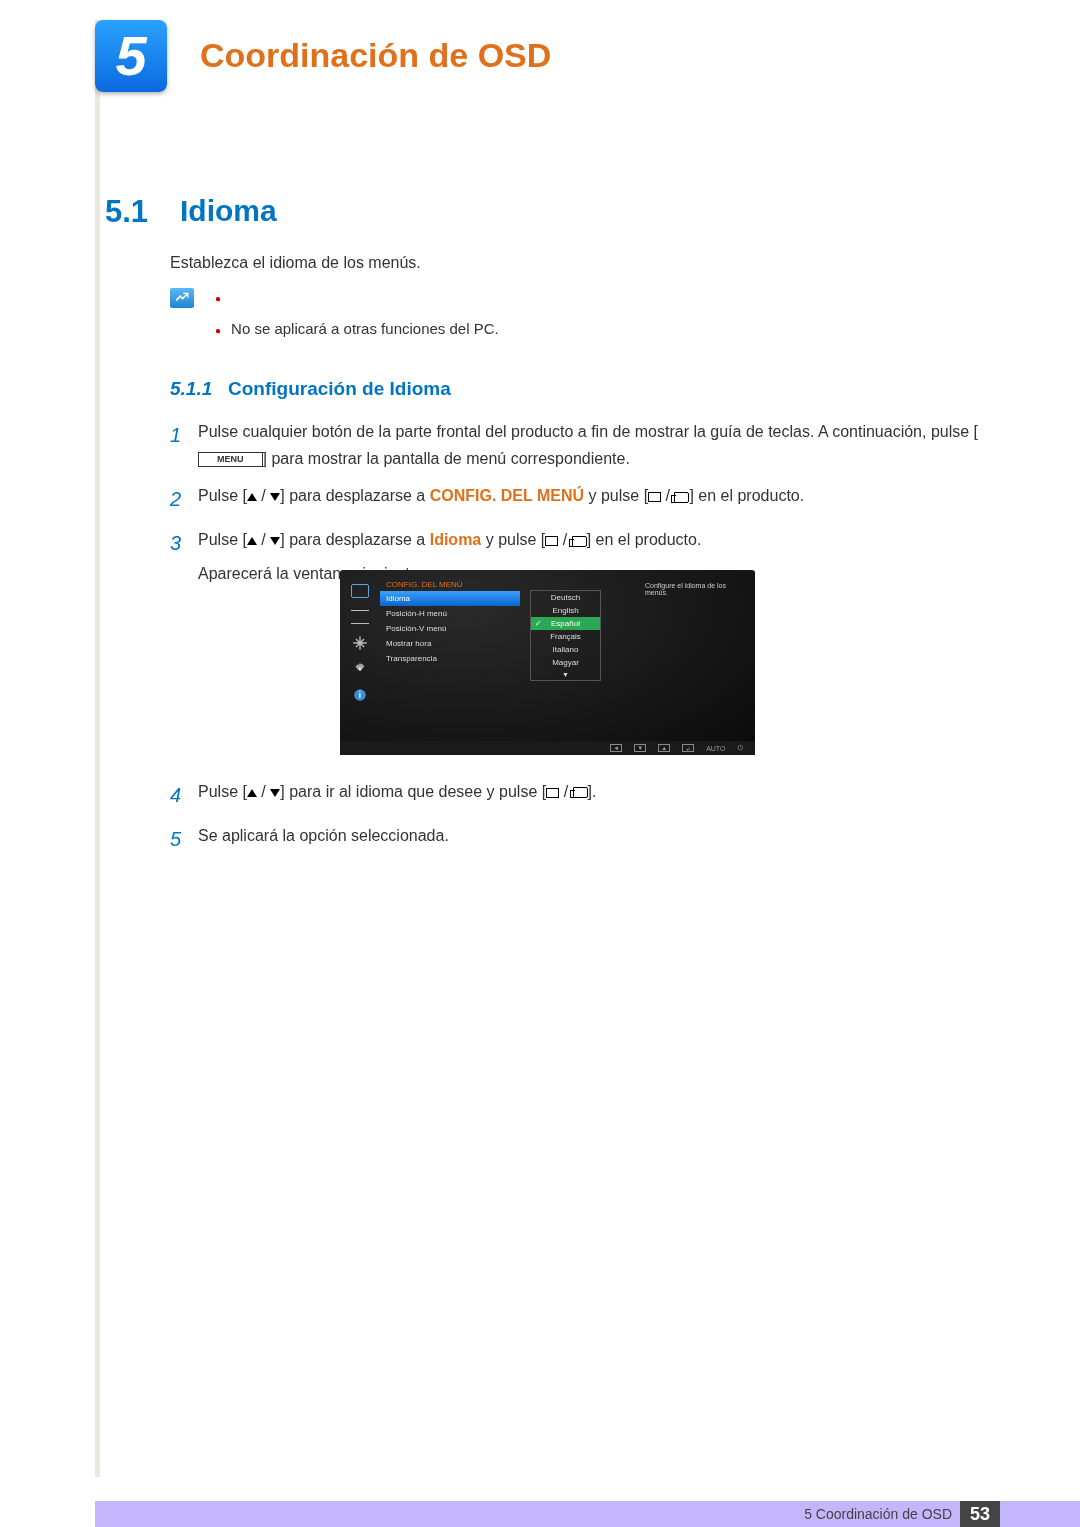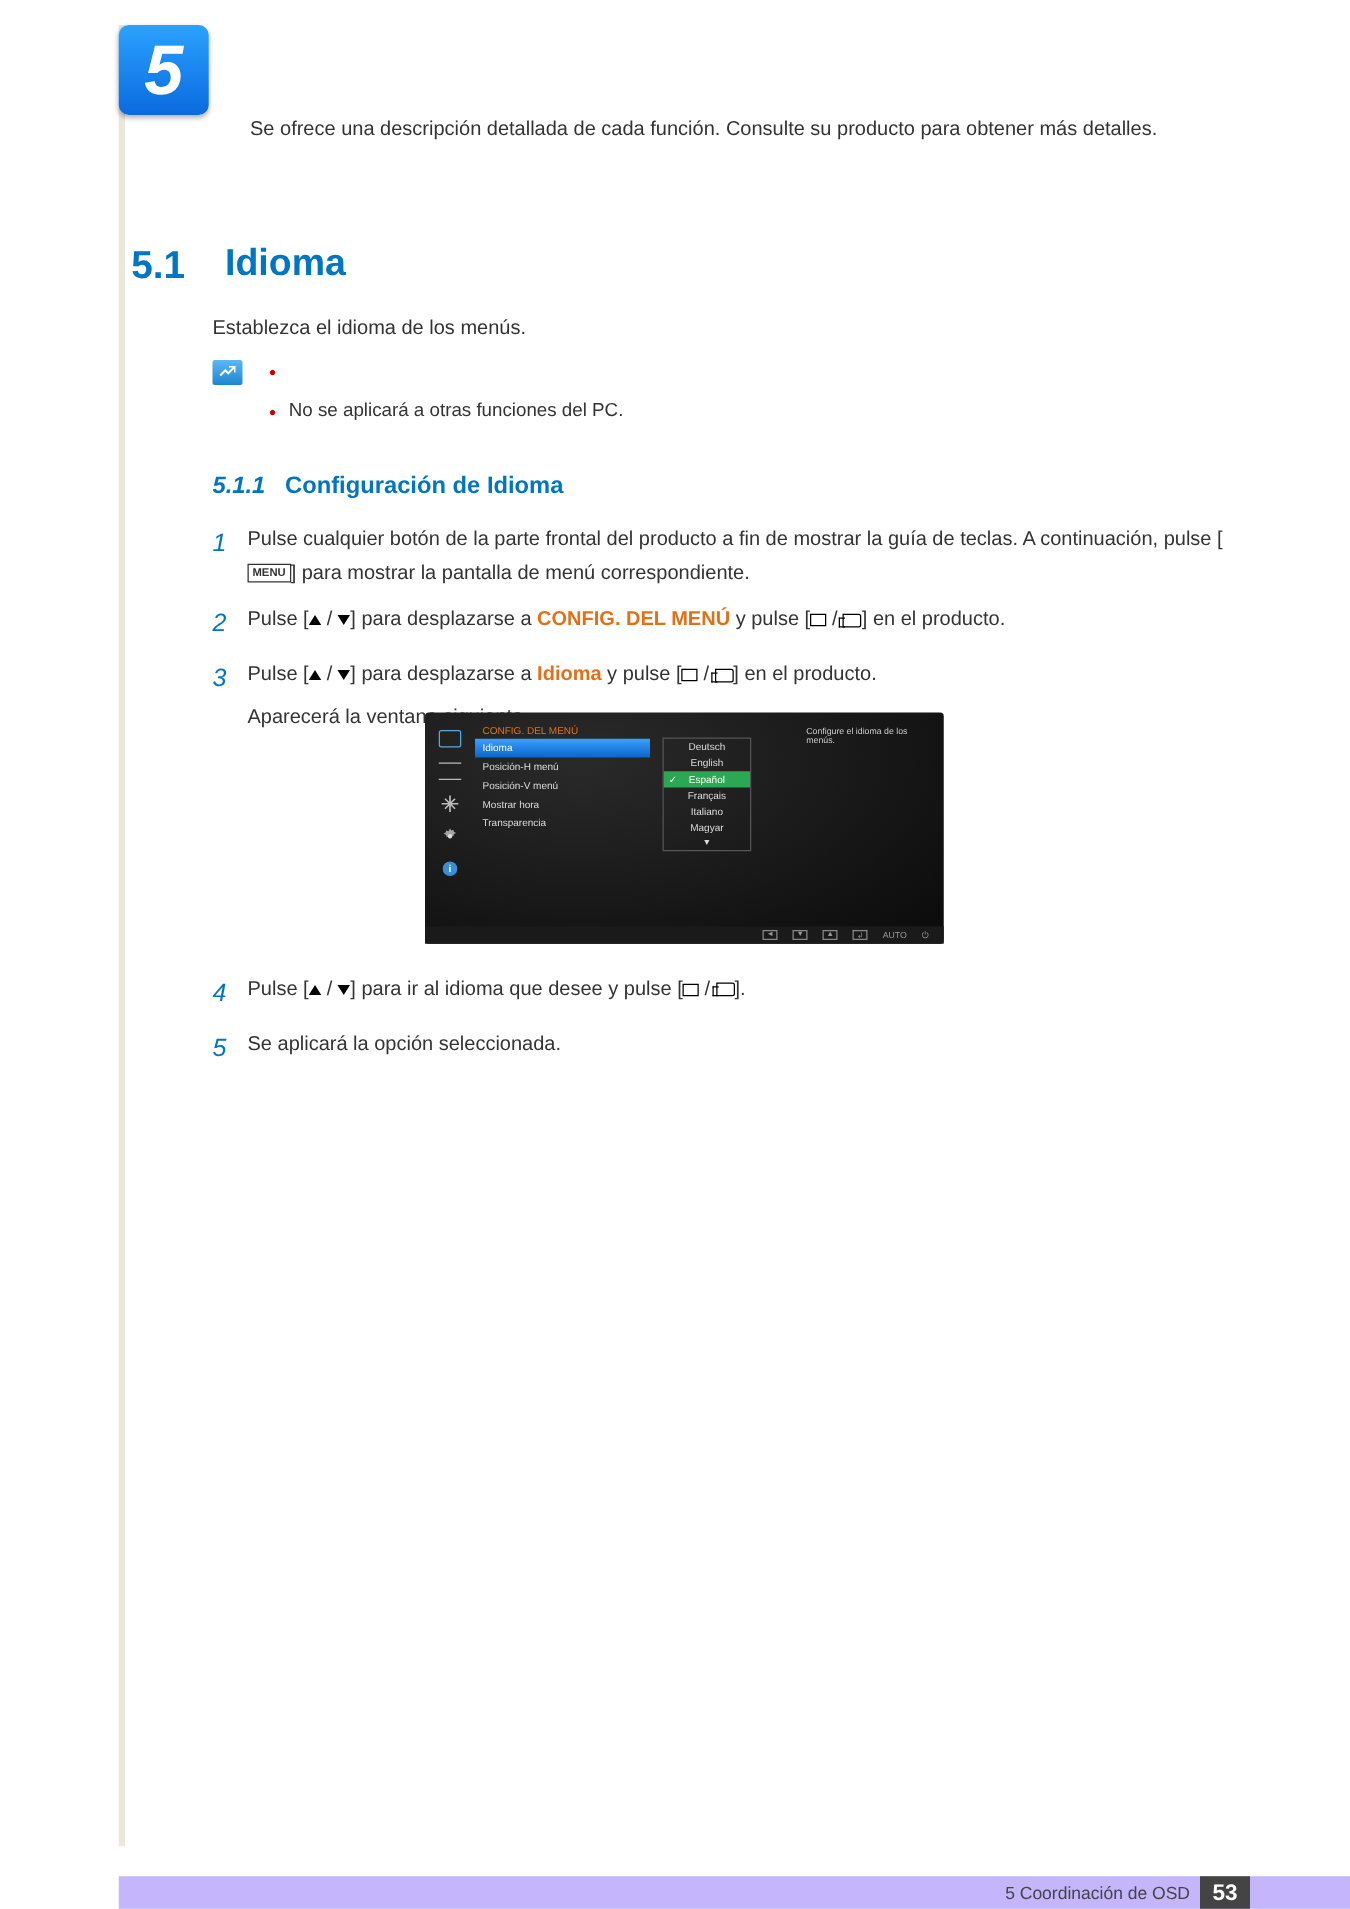--- a/index.html
+++ b/index.html
@@ -99,21 +99,21 @@
     right: 85px;
   }
   .bullets .row { display:flex; margin-bottom:12px; font-size:15px; color:#333; line-height:1.5;}
   .bullets .dot { color:#c00; font-size:10px; margin-right:10px; margin-top:5px;}
   .subsection-num { position:absolute; top:378px; left:170px; color:#0075c2; font-weight:bold; font-size:19px;font-style:italic;}
   .subsection-title { position:absolute; top:378px; left:228px; color:#0075c2; font-weight:bold; font-size:19px;}
   .steps { position:absolute; top:418px; left:170px; right:85px;}
   .step { display:flex; margin-bottom:10px; font-size:16px; line-height:1.7; color:#333;}
   .step .num { font-style:italic; color:#0075c2; font-size:20px; width:28px; flex-shrink:0;}
   .step .txt { flex:1; }
-  .menu-btn { display:inline-block; border:1px solid #333; font-size:9px; font-weight:bold; padding:1px 3px; vertical-align:middle; line-height:11px;}
+  .menu-btn { display:inline-block; border:1px solid #333; font-size:9px; font-weight:bold; padding:1px 18px; vertical-align:middle; line-height:11px;}
   .tri-up { display:inline-block; width:0;height:0;border-left:5px solid transparent;border-right:5px solid transparent;border-bottom:8px solid #000; vertical-align:middle;}
   .tri-dn { display:inline-block; width:0;height:0;border-left:5px solid transparent;border-right:5px solid transparent;border-top:8px solid #000; vertical-align:middle;}
   .sq-ic { display:inline-block; width:13px; height:10px; border:1.5px solid #000; vertical-align:middle;}
   .en-ic { display:inline-block; width:15px; height:11px; border:1.5px solid #000; border-radius:0 2px 2px 0; position:relative; vertical-align:middle;}
   .en-ic:before{content:"";position:absolute;left:-4px;top:2px;width:4px;height:6px;border:1.5px solid #000;border-right:none;}
   .orange-b { color:#e1701a; font-weight:bold;}
   .osd { position:absolute; top:570px; left:340px; width:415px; height:185px; background:radial-gradient(ellipse at 30% 20%, #2a2a2a, #0a0a0a); border-radius:3px; font-size:9px; color:#ddd;}
   .osd-icons { position:absolute; left:8px; top:14px; width:24px; display:flex; flex-direction:column; gap:12px; align-items:center;}
   .osd-icons div{width:18px;height:14px;display:flex;align-items:center;justify-content:center;color:#bbb;}
   .osd-icon-mon{border:1.5px solid #5aa7e0;border-radius:2px;width:16px;height:11px;}
@@ -135,21 +135,21 @@
   .footer-text{font-size:14px;color:#444;margin-right:8px;}
   .footer-page{background:#444;color:#fff;width:40px;height:26px;display:flex;align-items:center;justify-content:center;font-size:18px;font-weight:bold;margin-right:80px;}
 </style>
 </head>
 <body>
 
 <div class="page">
   <div class="left-stripe"></div>
 
   <div class="chapter-badge">5</div>
-  <div class="chapter-desc">Se ofrece una descripción detallada de cada función. Consulte su producto para obtener más detalles.</div>
+  <div class="chapter-title">Coordinación de OSD</div>
 
   <div class="section-num">5.1</div>
   <div class="section-title">Idioma</div>
   <div class="section-desc">Establezca el idioma de los menús.</div>
 
   <div class="note-icon">
     <svg viewBox="0 0 24 24">
         <path d="M3 17l6-6 4 4 8-8v5h2V3h-9v2h5l-6 6-4-4-8 8z"></path>
       </svg>
   </div>

